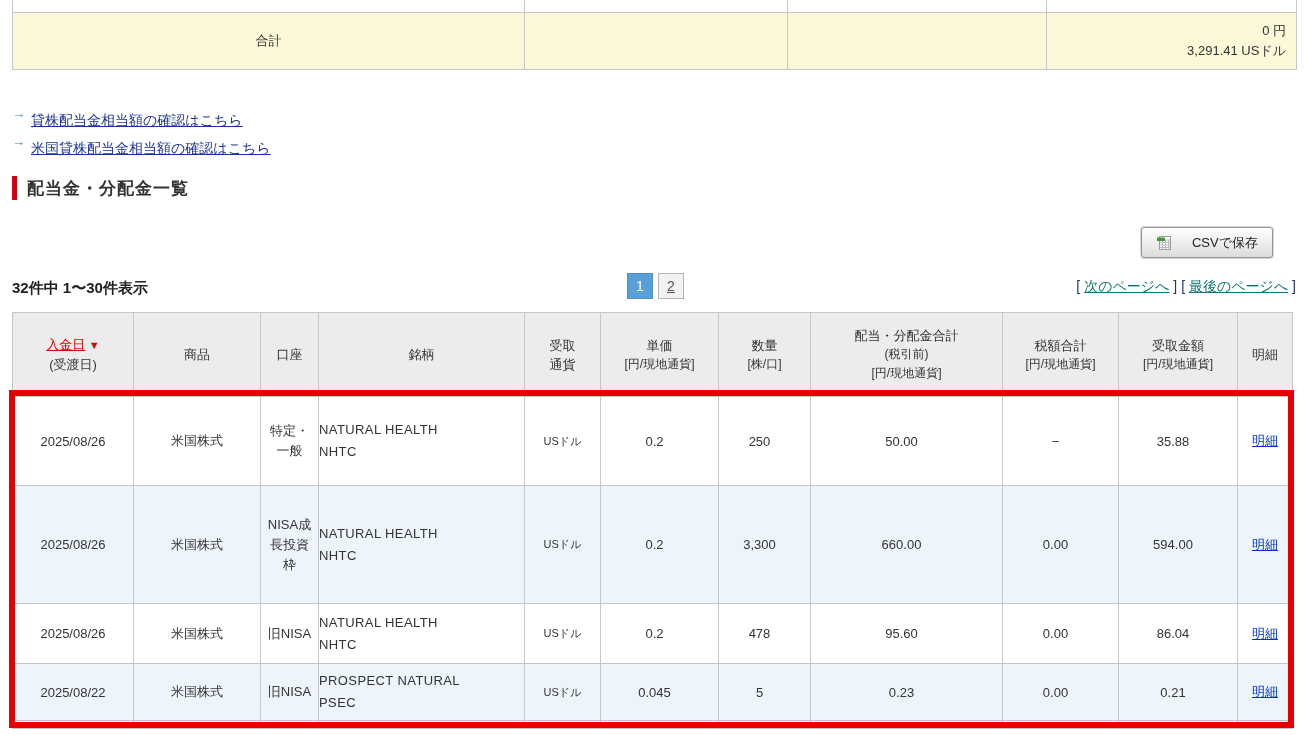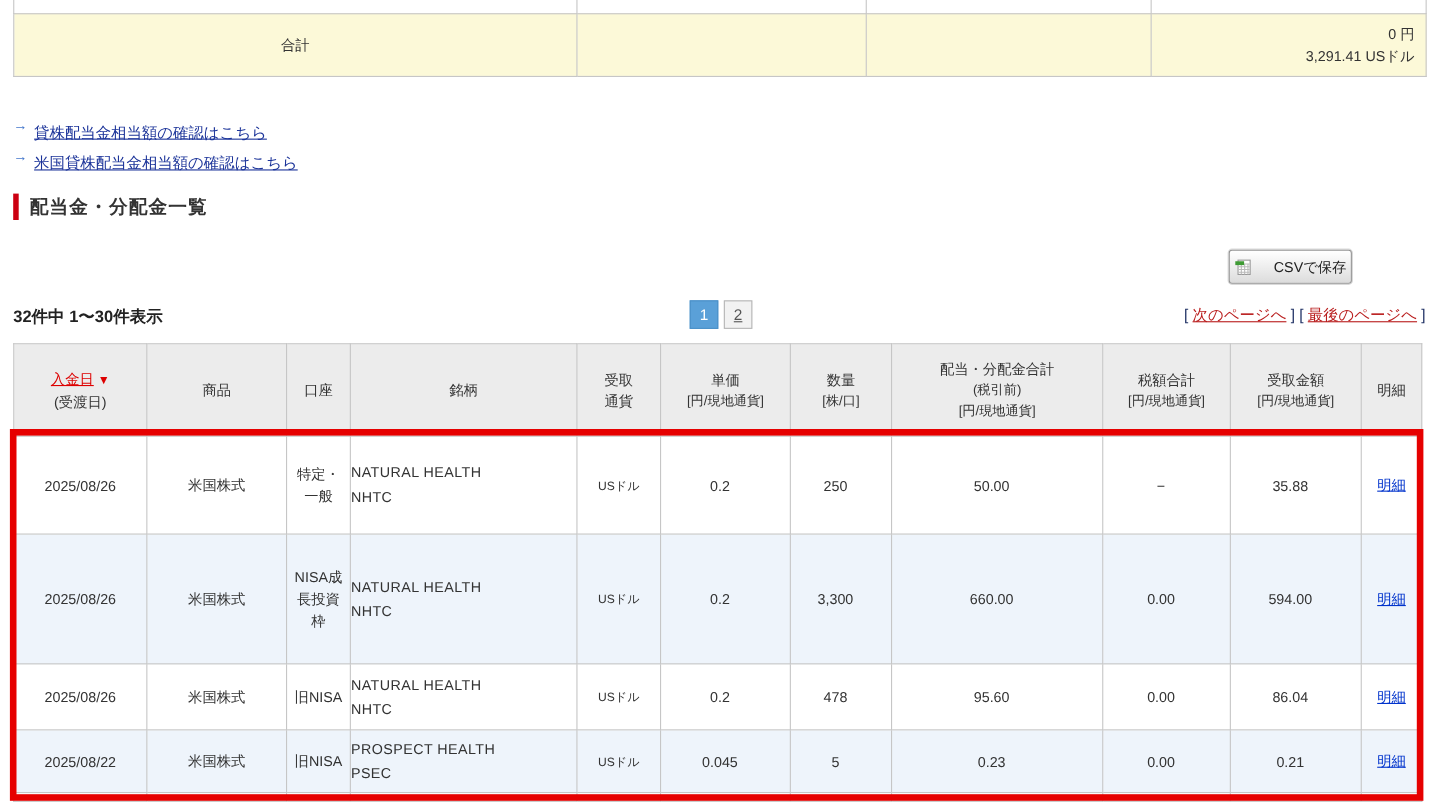--- a/index.html
+++ b/index.html
@@ -27,37 +27,37 @@
   #confirm1 { top:96px; }
   #confirm2 { top:124px; }
 
   
   .section-header { position:absolute; left:12px; top:176px; display:flex; align-items:center; }
   .section-bar { width:5px; height:24px; background:#cc0011; margin-right:10px; }
   .section-title { font-size:17px; font-weight:bold; color:#333; letter-spacing:1px; }
 
   
   .csv-button {
-    position:absolute; left:1117px; top:227px; width:112px; height:31px;
+    position:absolute; left:1141px; top:227px; width:132px; height:31px;
     border:1px solid #949494; border-radius:3px;
     background:linear-gradient(#ffffff, #ececec 55%, #dcdcdc);
     box-shadow:0 0 0 1px #d9d9d9;
     display:flex; align-items:center; justify-content:center; gap:20px;
     font-size:13px; color:#222; cursor:pointer;
   }
 
   
   .count-text { position:absolute; left:12px; top:279px; font-size:15px; font-weight:bold; color:#222; }
   .pagination { position:absolute; left:627px; top:273px; display:flex; gap:5px; }
   .page-box { width:26px; height:26px; display:flex; align-items:center; justify-content:center; font-size:14px; }
   .page-box.active { background:#5aa0d8; border:1px solid #4a90c8; color:#fff; }
   .page-box.inactive { background:#f2f2f2; border:1px solid #b5b5b5; }
   .page-box.inactive a { color:#555; text-decoration:underline; cursor:pointer; }
   .page-links { position:absolute; right:12px; top:278px; font-size:14px; text-align:right; color:#223366; }
-  .page-links a { color:#b91c1c; text-decoration:underline; cursor:pointer; }
+  .page-links a { color:#0f766e; text-decoration:underline; cursor:pointer; }
   .page-links .brk { color:#223366; }
 
   
   .main-table { position:absolute; left:12px; top:312px; width:1280px; border-collapse:collapse; table-layout:fixed; }
   .main-table th, .main-table td { border:1px solid #c6c6c6; font-size:13px; font-weight:normal; vertical-align:middle; color:#333; }
   .main-table thead th { background:#ececec; text-align:center; line-height:19px; padding:4px 2px; height:84px; }
   .main-table .unit { font-size:12px; }
   .sort-link { color:#dd0000; text-decoration:underline; cursor:pointer; }
   .sort-arrow { color:#dd0000; font-size:11px; text-decoration:none; }
   .main-table td.c { text-align:center;margin-top:41px; }
@@ -257,21 +257,21 @@
         <td class="r">86.04</td>
         <td class="c">
           <a class="detail-link">明細</a>
         </td>
       </tr>
       <tr class="alt r4">
         <td class="c">2025/08/22</td>
         <td class="c">米国株式</td>
         <td class="account-cell">旧NISA</td>
         <td class="name-cell">
-          <div>PROSPECT HEALTH</div>
+          <div>PROSPECT NATURAL</div>
           <div>PSEC</div>
         </td>
         <td class="currency-cell">USドル</td>
         <td class="r">0.045</td>
         <td class="r">5</td>
         <td class="r">0.23</td>
         <td class="r">0.00</td>
         <td class="r">0.21</td>
         <td class="c">
           <a class="detail-link">明細</a>

